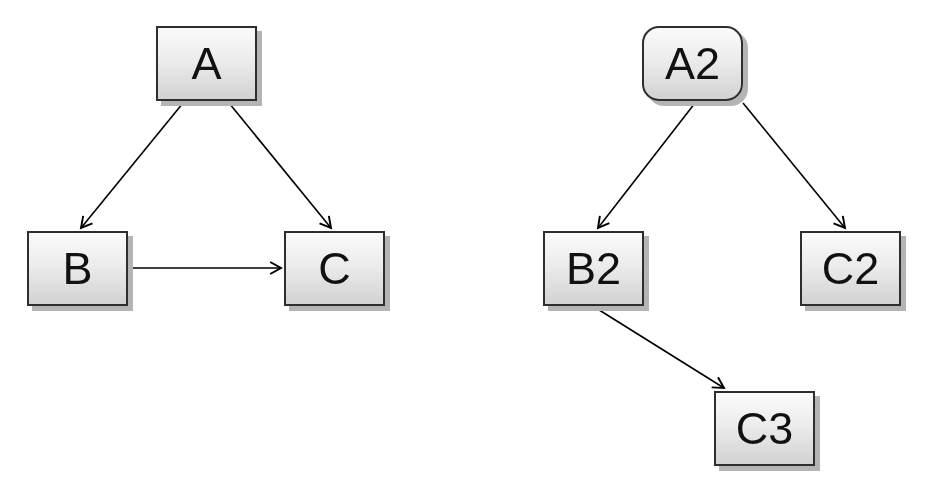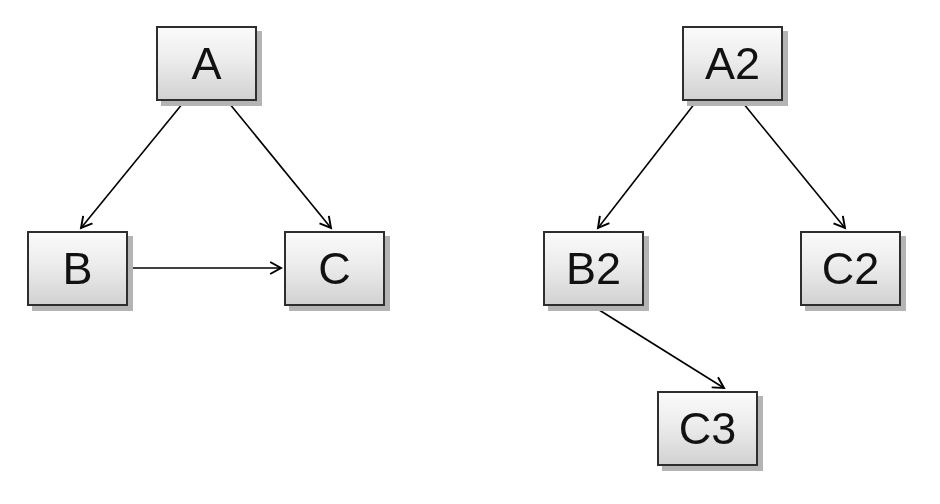--- a/index.html
+++ b/index.html
@@ -38,24 +38,24 @@
   .node-label {
     font-size: 45px;
     color: #111111;
     line-height: 1;
     letter-spacing: 0px;
     user-select: none;
   }
   .node-a  { left: 156px; top: 26px;  }
   .node-b  { left: 27px;  top: 231px; }
   .node-c  { left: 284px; top: 231px; }
-  .node-a2 { left: 682px; top: 26px;  }
+  .node-a2 { left: 642px; top: 26px; border-radius: 17px;  }
   .node-b2 { left: 543px; top: 231px; text-align: center; }
   .node-c2 { left: 800px; top: 231px; }
-  .node-c3 { left: 657px; top: 391px; text-align: center; }
+  .node-c3 { left: 714px; top: 391px; text-align: center; }
   .edge {
     stroke: #000000;
     stroke-width: 1.6;
     fill: none;
   }
 </style>
 </head>
 <body>
 
 <div id="stage">

